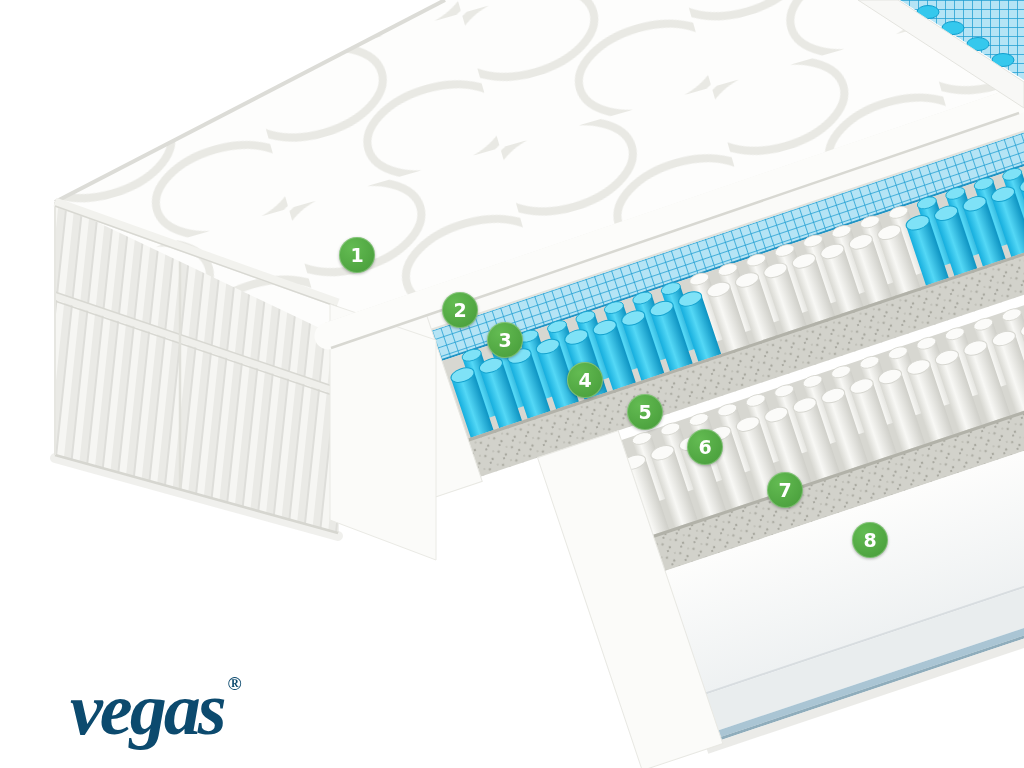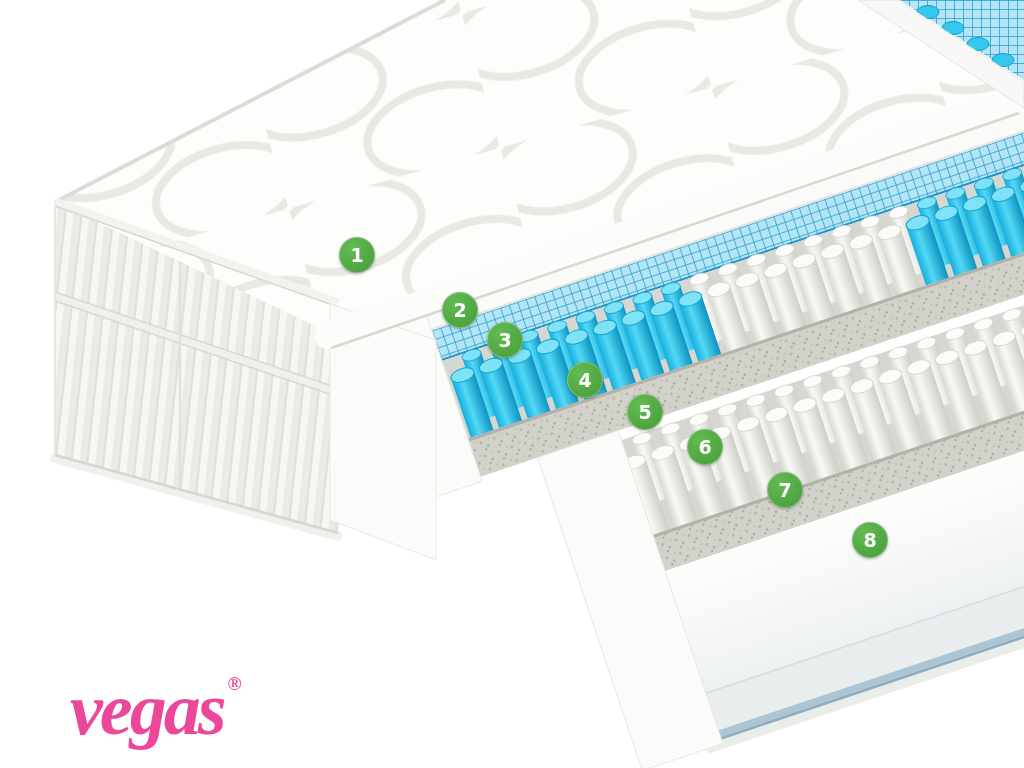--- a/index.html
+++ b/index.html
@@ -4,21 +4,21 @@
 <style>
   html,body{margin:0;padding:0;background:#ffffff;}
   .stage{position:relative;width:1024px;height:768px;background:#ffffff;overflow:hidden;
          font-family:"Liberation Sans",sans-serif;}
   .stage svg{position:absolute;left:0;top:0;}
   .badge{position:absolute;width:36px;height:36px;border-radius:50%;
          background:radial-gradient(circle at 35% 30%, #63bb52, #459a38);
          color:#ffffff;display:flex;align-items:center;justify-content:center;
          font:bold 19px "DejaVu Sans",sans-serif;
          box-shadow:0 1px 3px rgba(0,0,0,.28), inset 0 0 0 1px rgba(255,255,255,.25);}
-  .logo{position:absolute;left:70px;top:672px;color:#ec4899;
+  .logo{position:absolute;left:70px;top:672px;color:#0c4a6e;
         font-family:"Liberation Serif",serif;font-style:italic;font-weight:bold;
         font-size:74px;letter-spacing:-3px;line-height:1;}
   .logo sup{font-size:19px;font-style:normal;font-weight:bold;vertical-align:super;
             position:relative;top:-18px;left:4px;letter-spacing:0;}
 </style>
 </head>
 <body>
 
 <div class="stage">
 

